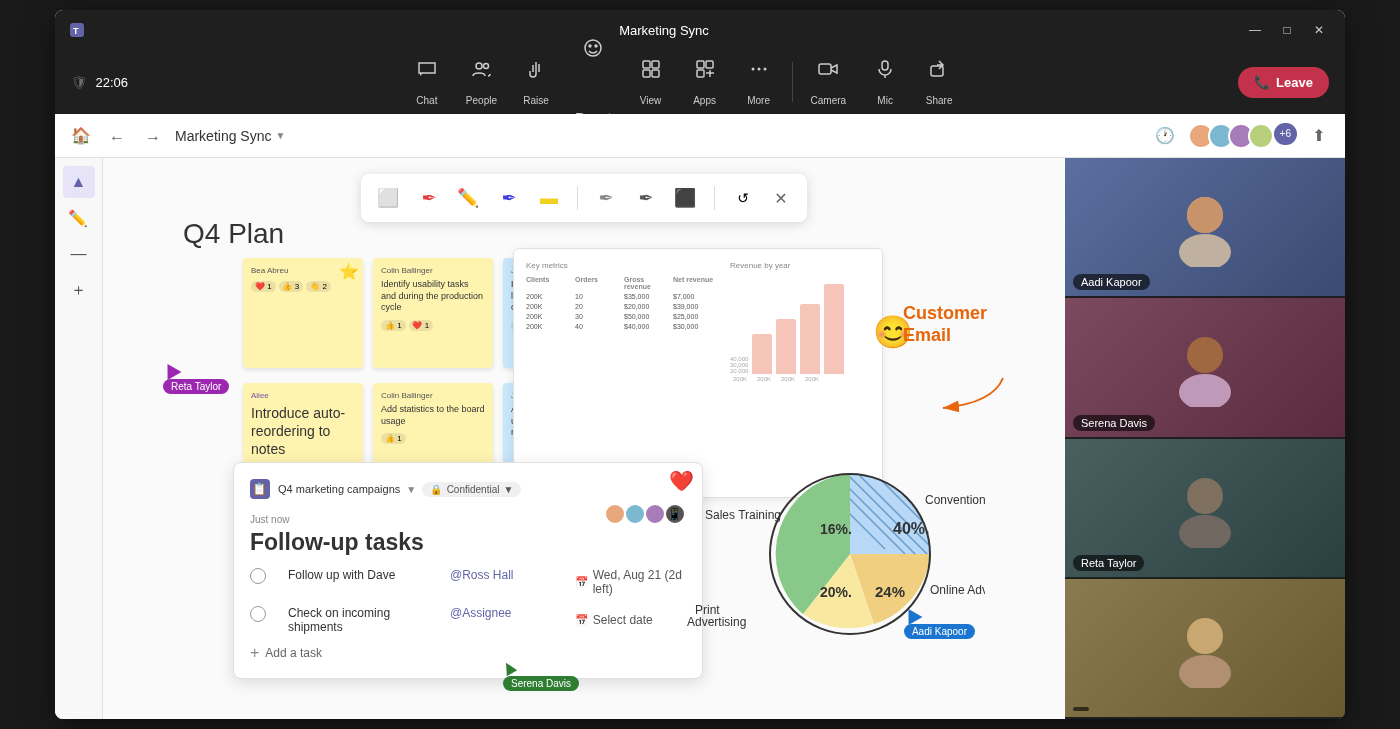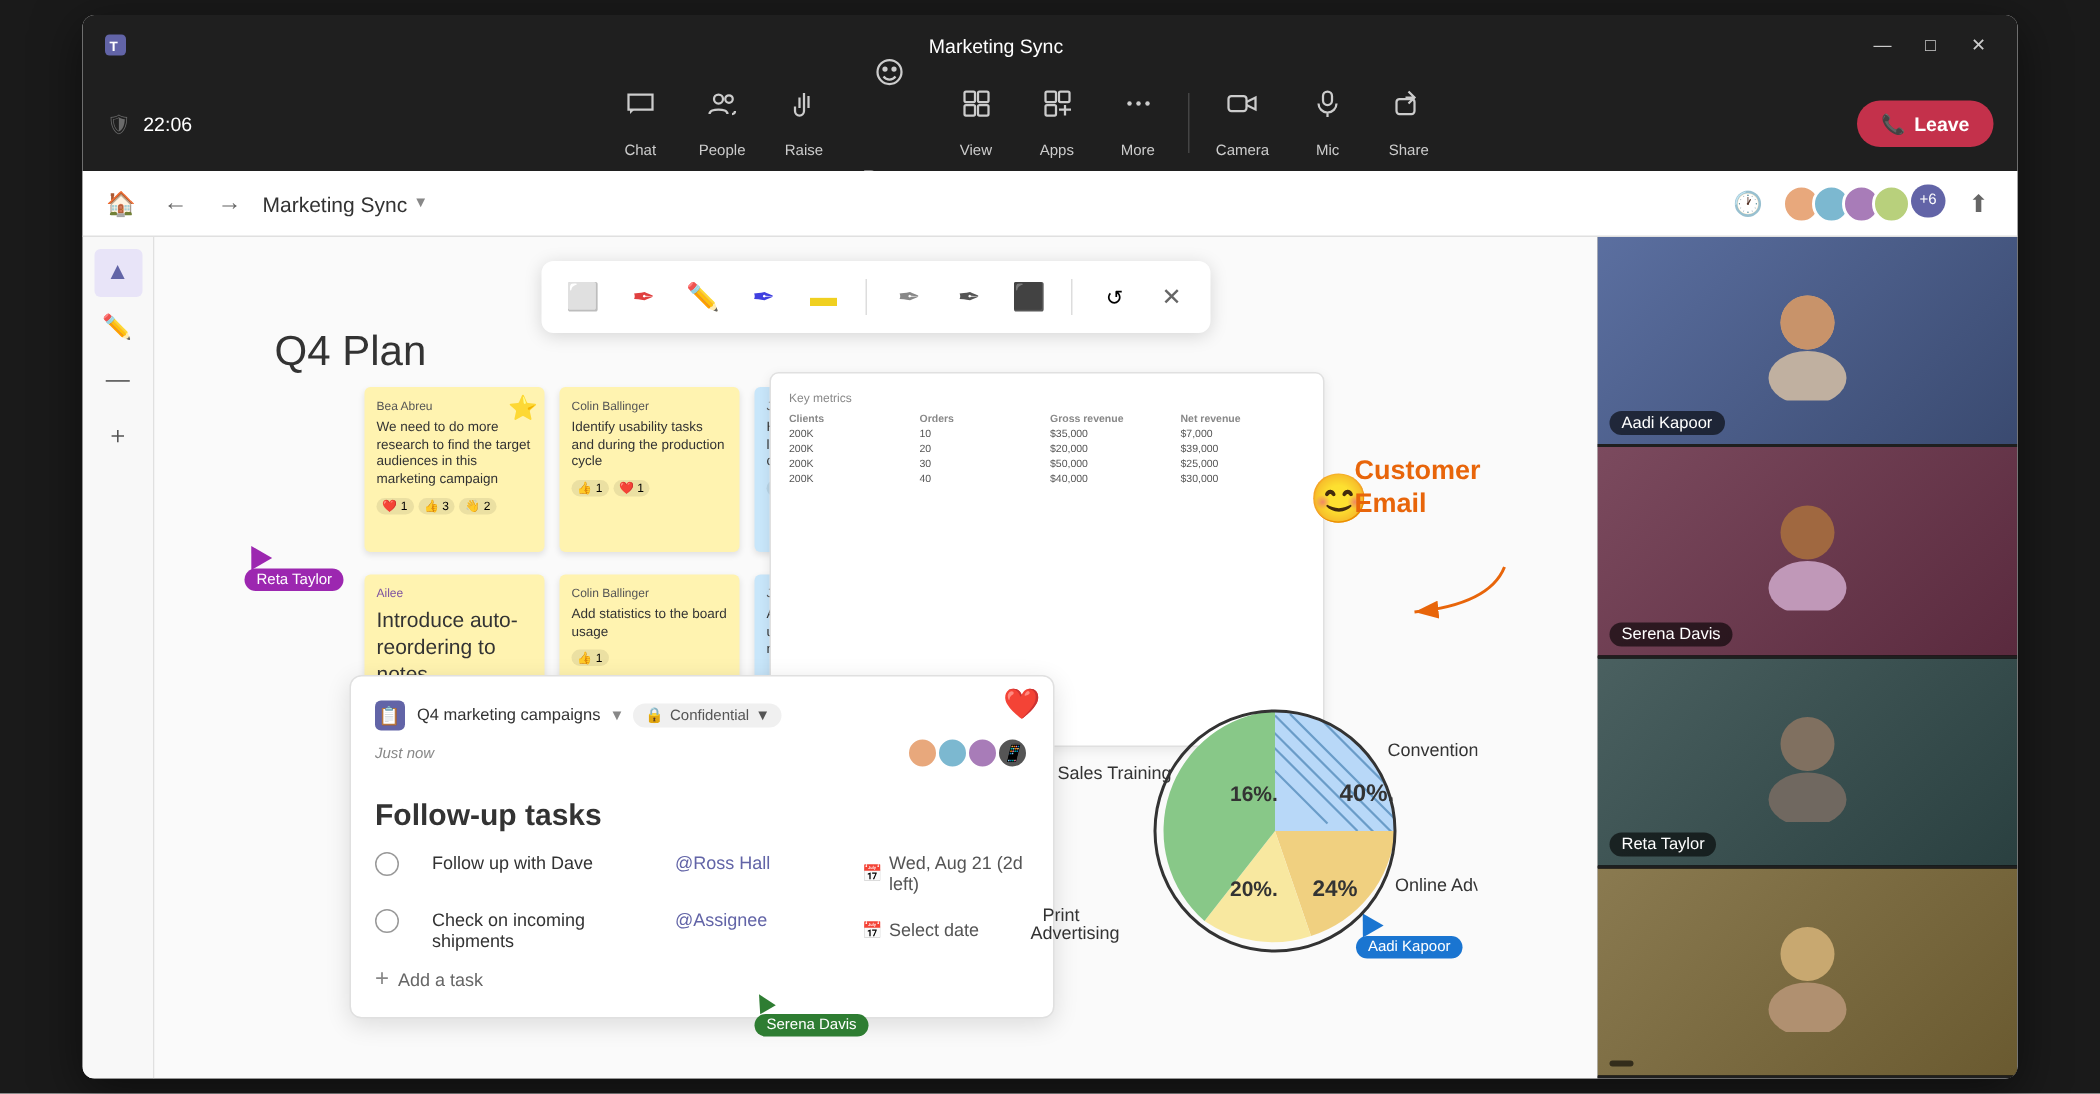--- a/index.html
+++ b/index.html
@@ -93,21 +93,21 @@
     
     .reta-cursor { position: absolute; top: 205px; left: 60px; display: flex; flex-direction: column; }
     .reta-triangle { width: 0; height: 0; border-left: 8px solid transparent; border-right: 8px solid transparent; border-bottom: 14px solid #9c27b0; transform: rotate(-30deg); }
     .reta-label { background: #9c27b0; color: #fff; font-size: 10px; padding: 2px 8px; border-radius: 10px; margin-top: 2px; white-space: nowrap; }
 
     
     .tasks-card { position: absolute; bottom: 40px; left: 140px; width: 470px; background: #fff; border: 1px solid #e0e0e0; border-radius: 8px; box-shadow: 0 4px 16px rgba(0,0,0,0.12); padding: 16px; }
     .tasks-header { display: flex; align-items: center; gap: 8px; margin-bottom: 4px; }
     .tasks-icon { width: 20px; height: 20px; background: #6264a7; border-radius: 4px; display: flex; align-items: center; justify-content: center; color: #fff; font-size: 12px; }
     .tasks-meta { display: flex; align-items: center; gap: 6px; font-size: 11px; color: #888; }
-    .tasks-title { font-size: 20px; font-weight: 600; color: #333; margin-bottom: 12px; }
+    .tasks-title { font-size: 23px; font-weight: 600; color: #333; margin-bottom: 12px; }
     .tasks-columns { display: flex; gap: 0; margin-bottom: 8px; }
     .col-header { font-size: 12px; color: #555; font-weight: 500; }
     .col-item { flex: 2; }
     .col-assigned { flex: 1.5; }
     .col-due { flex: 1.5; }
     .task-row { display: flex; gap: 14px; margin-bottom: 10px; font-size: 12px; }
     .task-checkbox { width: 16px; height: 16px; border: 1.5px solid #999; border-radius: 50%; margin-right: 8px; flex-shrink: 0; }
     .task-item { flex: 2; color: #333; }
     .task-assigned { flex: 1.5; color: #6264a7; }
     .task-due { flex: 1.5; color: #555; display: flex; align-items: center; gap: 4px; }
@@ -301,21 +301,20 @@
 
       <div class="q4-title">Q4 Plan</div>
 
       <div class="reta-cursor">
         <div class="reta-triangle"></div>
         <div class="reta-label">Reta Taylor</div>
       </div>
 
       <div class="sticky-note note-yellow" style="top:100px;left:140px;width:120px;min-height:110px;">
         <div class="note-header">Bea Abreu</div>
-        <div style="font-size:9px;color:#333;line-height:1.3;">We need to do more research to find the target audiences in this marketing campaign</div>
         <div class="star-emoji">⭐</div>
         <div class="note-reactions">
           <span class="reaction-badge">❤️ 1</span>
           <span class="reaction-badge">👍 3</span>
           <span class="reaction-badge">👋 2</span>
         </div>
       </div>
 
       <div class="sticky-note note-yellow" style="top:100px;left:270px;width:120px;min-height:110px;">
         <div class="note-header">Colin Ballinger</div>
@@ -385,20 +384,40 @@
                 <div class="km-cell">$25,000</div>
               </div>
               <div class="km-row">
                 <div class="km-cell">200K</div>
                 <div class="km-cell">40</div>
                 <div class="km-cell">$40,000</div>
                 <div class="km-cell">$30,000</div>
               </div>
             </div>
           </div>
+          <div class="revenue-chart">
+            <div class="rv-title">Revenue by year</div>
+            <div class="bar-chart">
+              <div style="display:flex;flex-direction:column;justify-content:flex-end;height:100px;gap:0;">
+                <span style="font-size:6px;color:#aaa;writing-mode:horizontal-tb;">40,000</span>
+                <span style="font-size:6px;color:#aaa;writing-mode:horizontal-tb;">30,000</span>
+                <span style="font-size:6px;color:#aaa;writing-mode:horizontal-tb;">20,000</span>
+              </div>
+              <div class="bar" style="height:40px;"></div>
+              <div class="bar" style="height:55px;"></div>
+              <div class="bar" style="height:70px;"></div>
+              <div class="bar" style="height:90px;"></div>
+            </div>
+            <div style="display:flex;gap:4px;margin-top:2px;">
+              <span style="font-size:6px;color:#aaa;width:20px;text-align:center;">200K</span>
+              <span style="font-size:6px;color:#aaa;width:20px;text-align:center;">200K</span>
+              <span style="font-size:6px;color:#aaa;width:20px;text-align:center;">200K</span>
+              <span style="font-size:6px;color:#aaa;width:20px;text-align:center;">200K</span>
+            </div>
+          </div>
         </div>
       </div>
 
       <div class="customer-email-annotation">
         <span class="emoji-face">😊</span>
         <div class="annotation-text">Customer Email</div>
         
         <svg class="annotation-arrow" viewBox="0 0 80 40">
           <path d="M 70 5 Q 60 30 10 35" stroke="#e8650a" stroke-width="2" fill="none" marker-end="url(#arrowhead)"></path>
           <defs>
@@ -418,21 +437,21 @@
         <div style="position:relative;">
           <span class="heart-badge">❤️</span>
           <div class="tasks-header">
             <div class="tasks-icon">📋</div>
             <div class="tasks-meta">
               <span style="font-size:11px;color:#333;font-weight:500;">Q4 marketing campaigns</span>
               <span style="font-size:10px;color:#888;">▼</span>
               <span class="confidential-badge">🔒 <span>Confidential</span> ▼</span>
             </div>
           </div>
-          <div style="display:flex;align-items:center;justify-content:space-between;margin-bottom:20px;font-style:italic;">
+          <div style="display:flex;align-items:flex-end;justify-content:space-between;margin-bottom:4px;">
             <span style="font-size:10px;color:#888;">Just now</span>
             <div class="tasks-avatars">
               <div class="avatar" style="background:#e8a87c;width:22px;height:22px;"></div>
               <div class="avatar" style="background:#7cb8d0;width:22px;height:22px;"></div>
               <div class="avatar" style="background:#a87cb8;width:22px;height:22px;"></div>
               <div class="avatar" style="background:#555;width:22px;height:22px;font-size:12px;">📱</div>
             </div>
           </div>
           <div class="tasks-title">Follow-up tasks</div>
           <div class="task-row">

